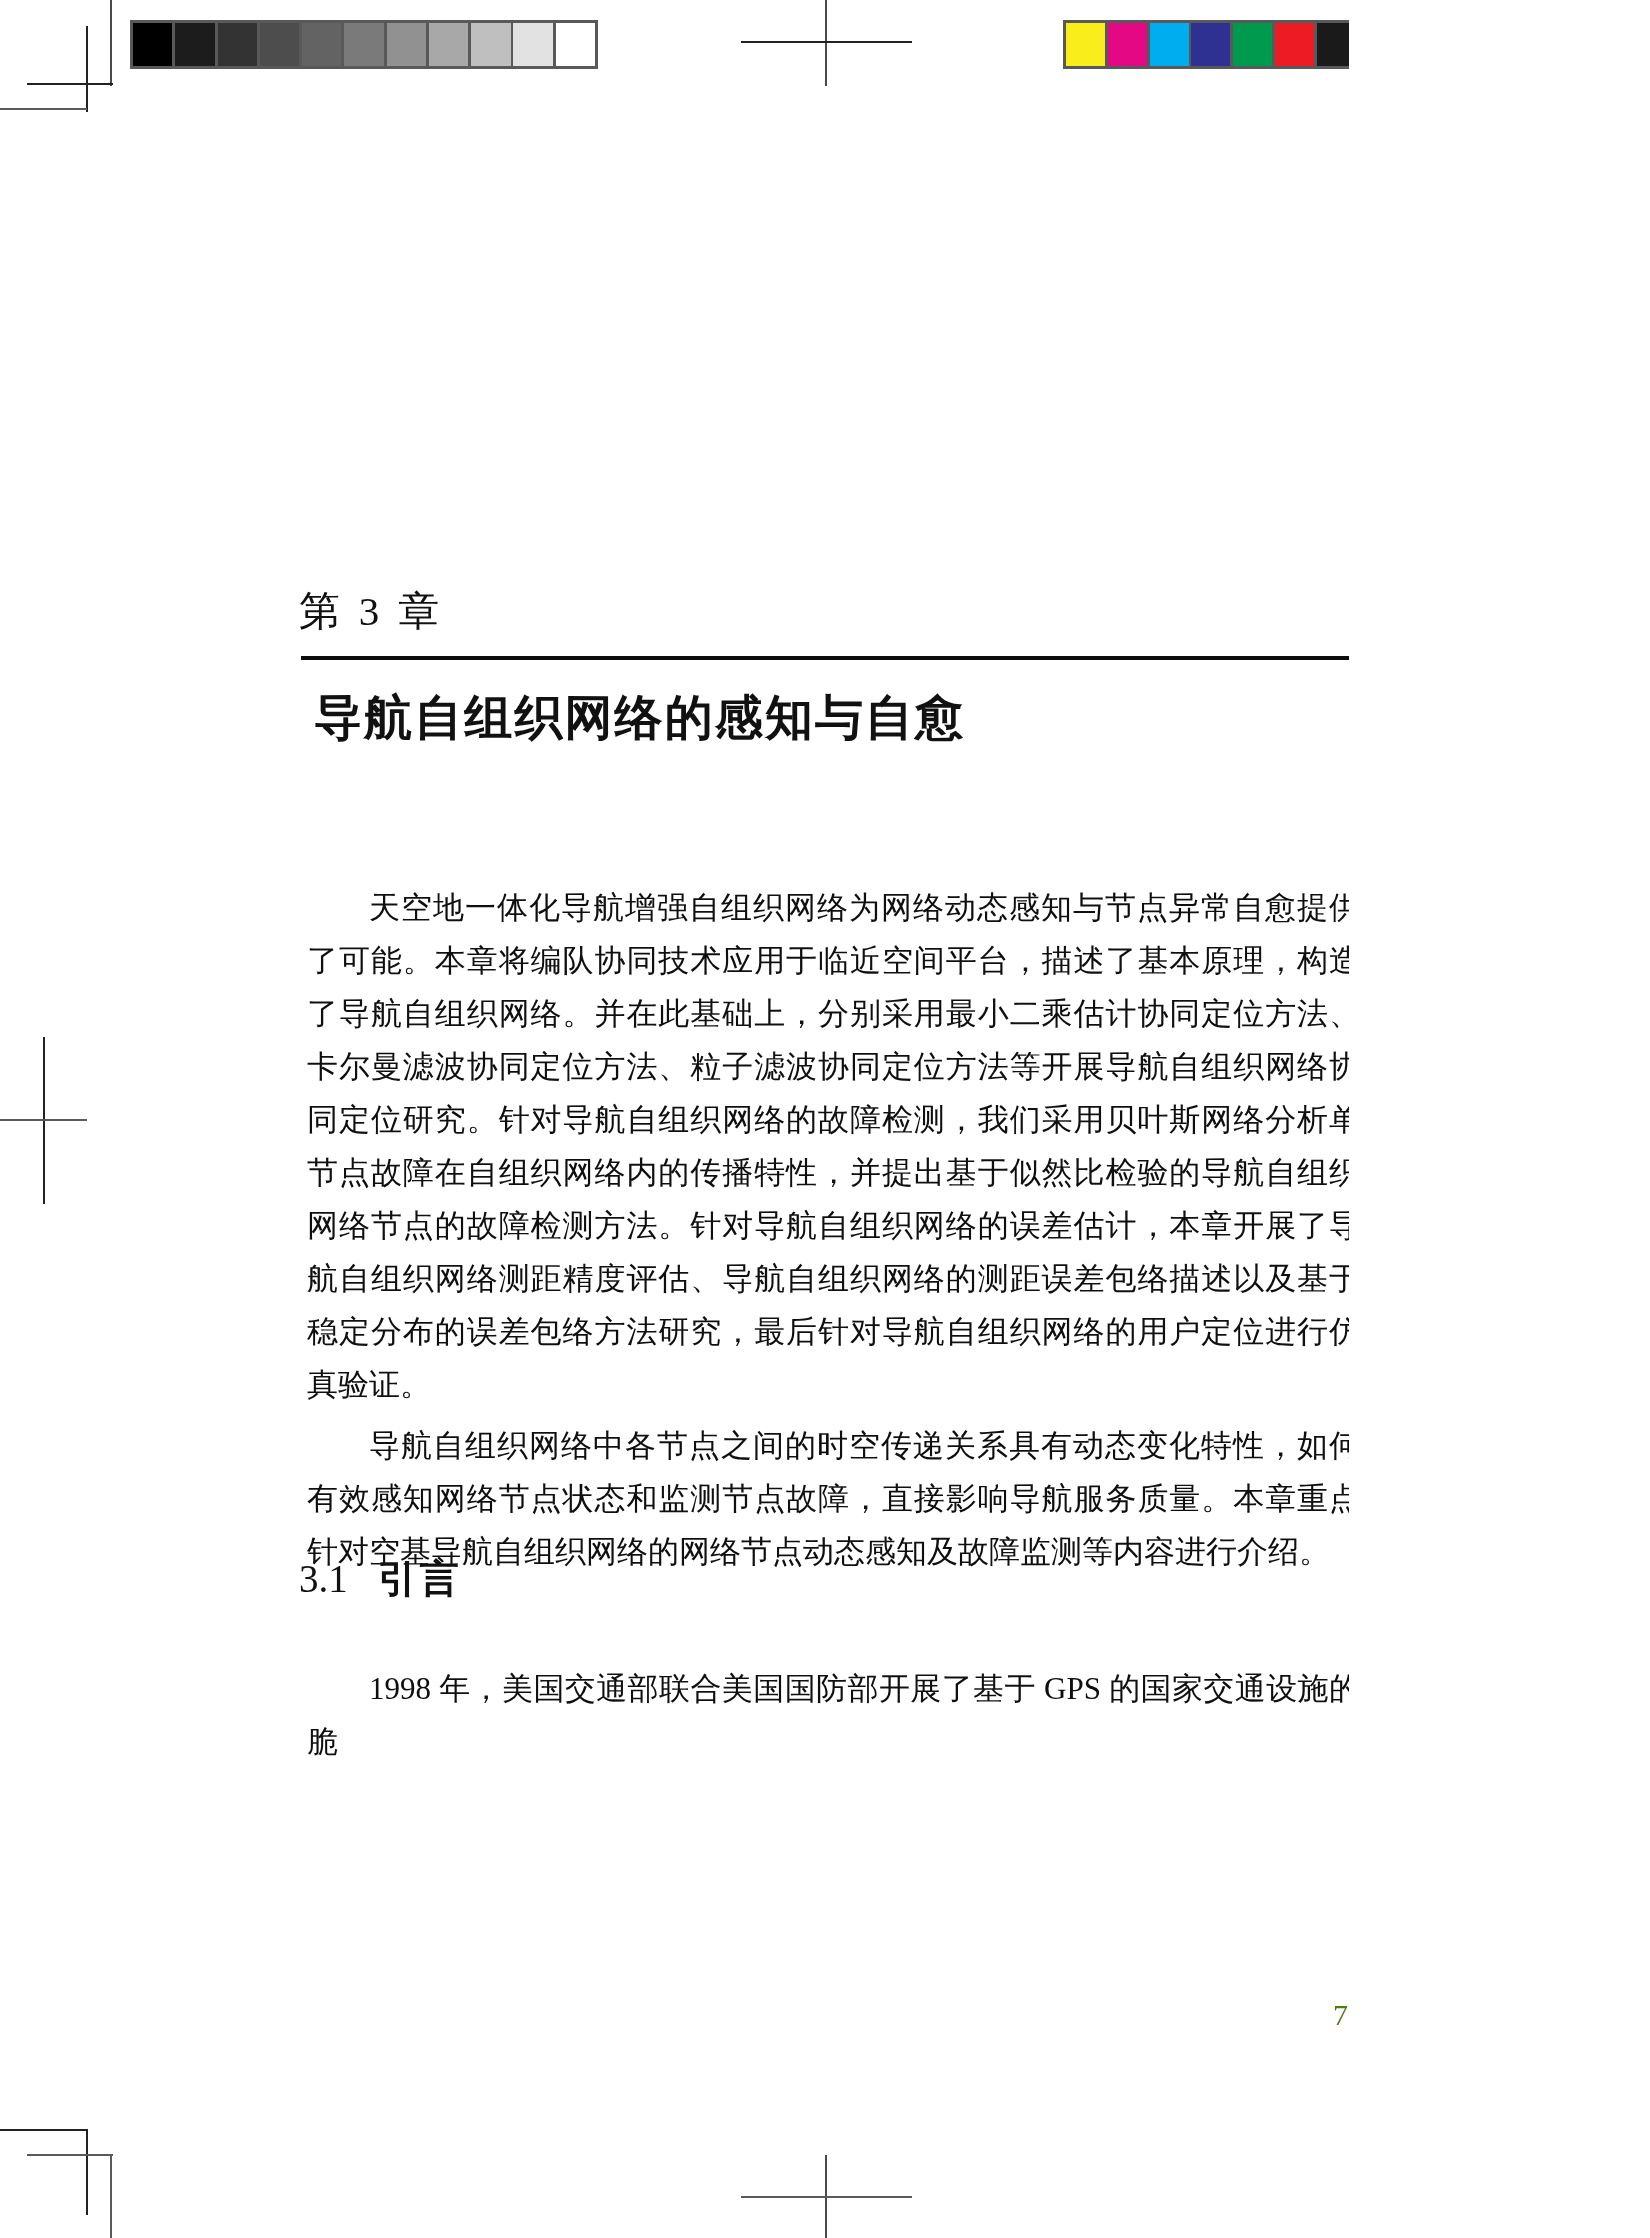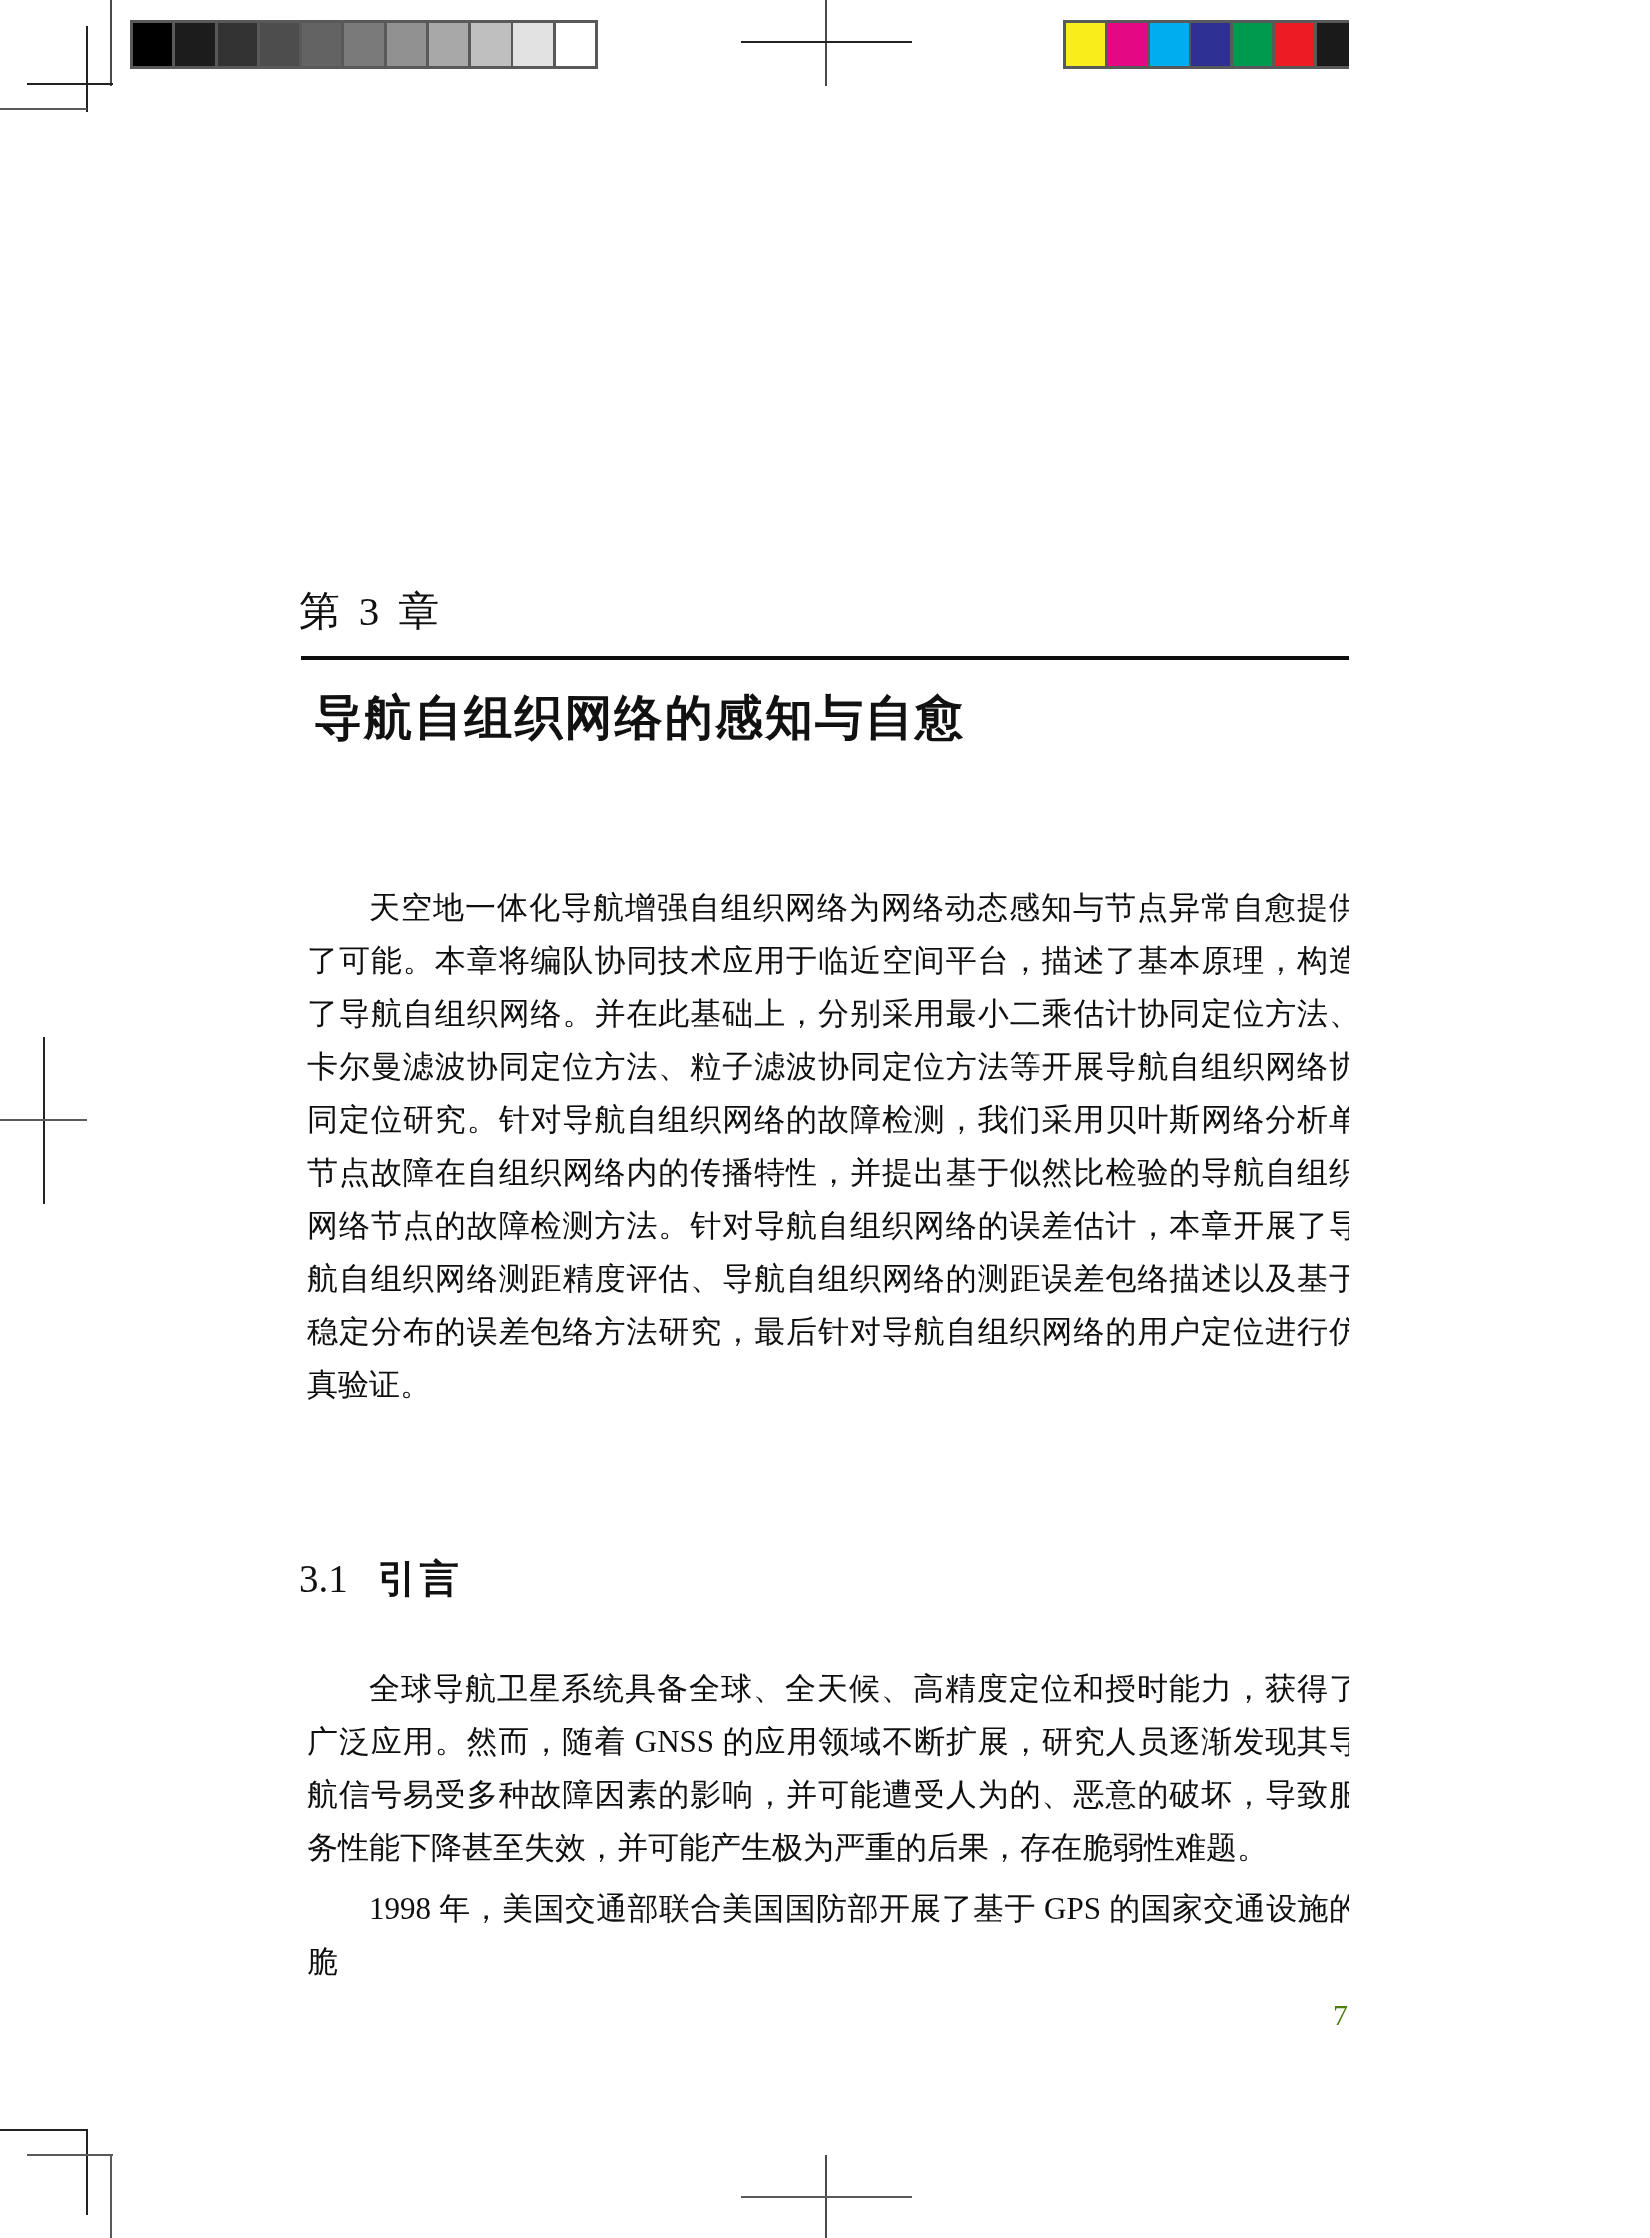--- a/index.html
+++ b/index.html
@@ -137,27 +137,27 @@
   <div class="mark" style="left:1538px;top:2154px;width:2.1px;height:85px;background:#5a5a5a;"></div>
 
   <div class="chapter-number">第 3 章</div>
 
   <div class="chapter-rule"></div>
 
   <h1 class="chapter-title" style="margin:16px;">导航自组织网络的感知与自愈</h1>
 
   <div class="bodyblock" id="body1">
     <p>天空地一体化导航增强自组织网络为网络动态感知与节点异常自愈提供了可能。本章将编队协同技术应用于临近空间平台，描述了基本原理，构造了导航自组织网络。并在此基础上，分别采用最小二乘估计协同定位方法、卡尔曼滤波协同定位方法、粒子滤波协同定位方法等开展导航自组织网络协同定位研究。针对导航自组织网络的故障检测，我们采用贝叶斯网络分析单节点故障在自组织网络内的传播特性，并提出基于似然比检验的导航自组织网络节点的故障检测方法。针对导航自组织网络的误差估计，本章开展了导航自组织网络测距精度评估、导航自组织网络的测距误差包络描述以及基于稳定分布的误差包络方法研究，最后针对导航自组织网络的用户定位进行仿真验证。</p>
+    <p>导航自组织网络中各节点之间的时空传递关系具有动态变化特性，如何有效感知网络节点状态和监测节点故障，直接影响导航服务质量。本章重点针对空基导航自组织网络的网络节点动态感知及故障监测等内容进行介绍。</p>
   </div>
 
   <div class="section-heading">
     <span class="sec-num">3.1</span><span class="sec-title">引言</span>
   </div>
 
   <div class="bodyblock" id="body2">
-    <p>全球导航卫星系统具备全球、全天候、高精度定位和授时能力，获得了广泛应用。然而，随着 GNSS 的应用领域不断扩展，研究人员逐渐发现其导航信号易受多种故障因素的影响，并可能遭受人为的、恶意的破坏，导致服务性能下降甚至失效，并可能产生极为严重的后果，存在脆弱性难题。</p>
     <p>1998 年，美国交通部联合美国国防部开展了基于 GPS 的国家交通设施的脆</p>
   </div>
 
   <div class="page-number">75</div>
 
 </div>
 
 
 </body></html>

